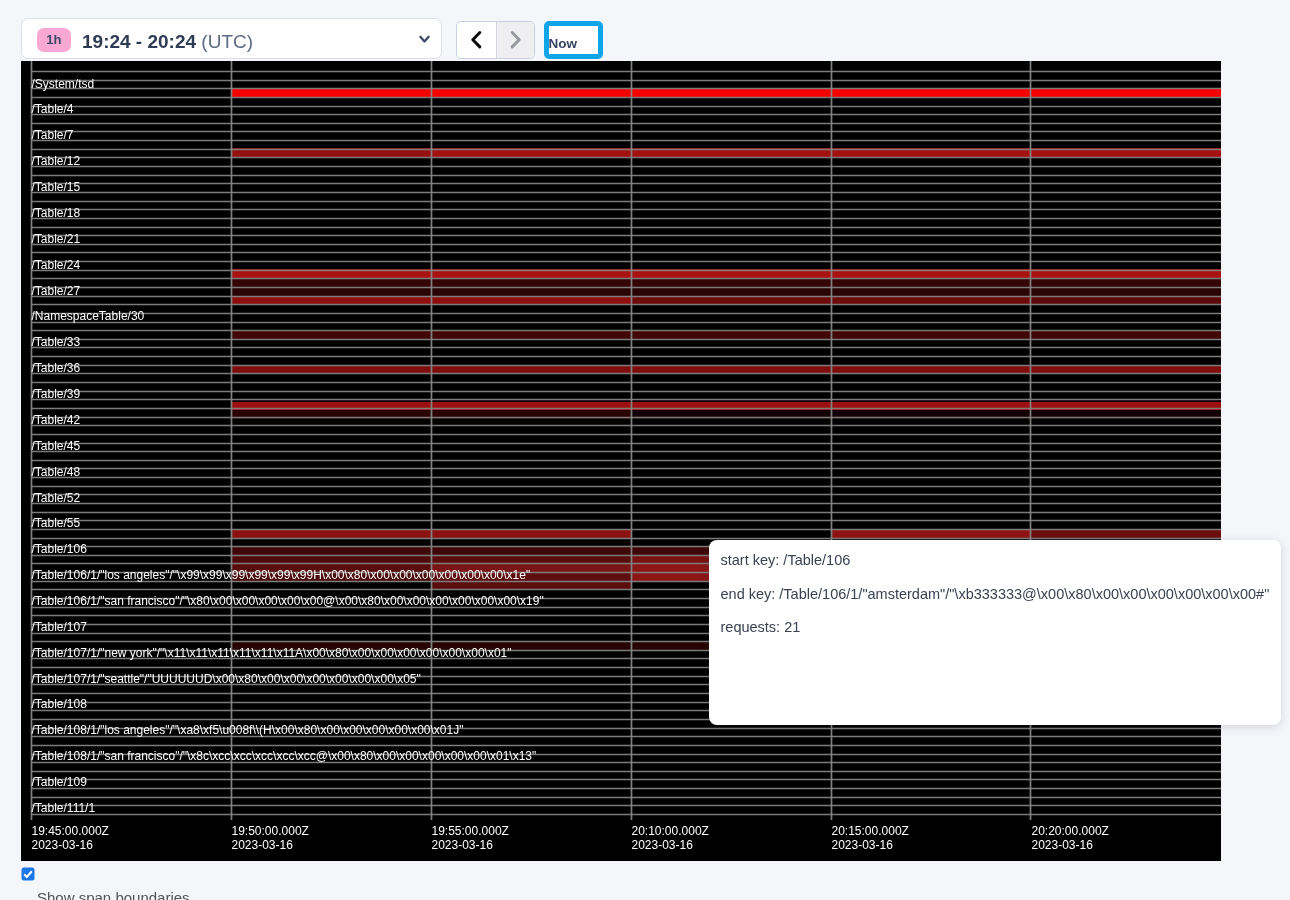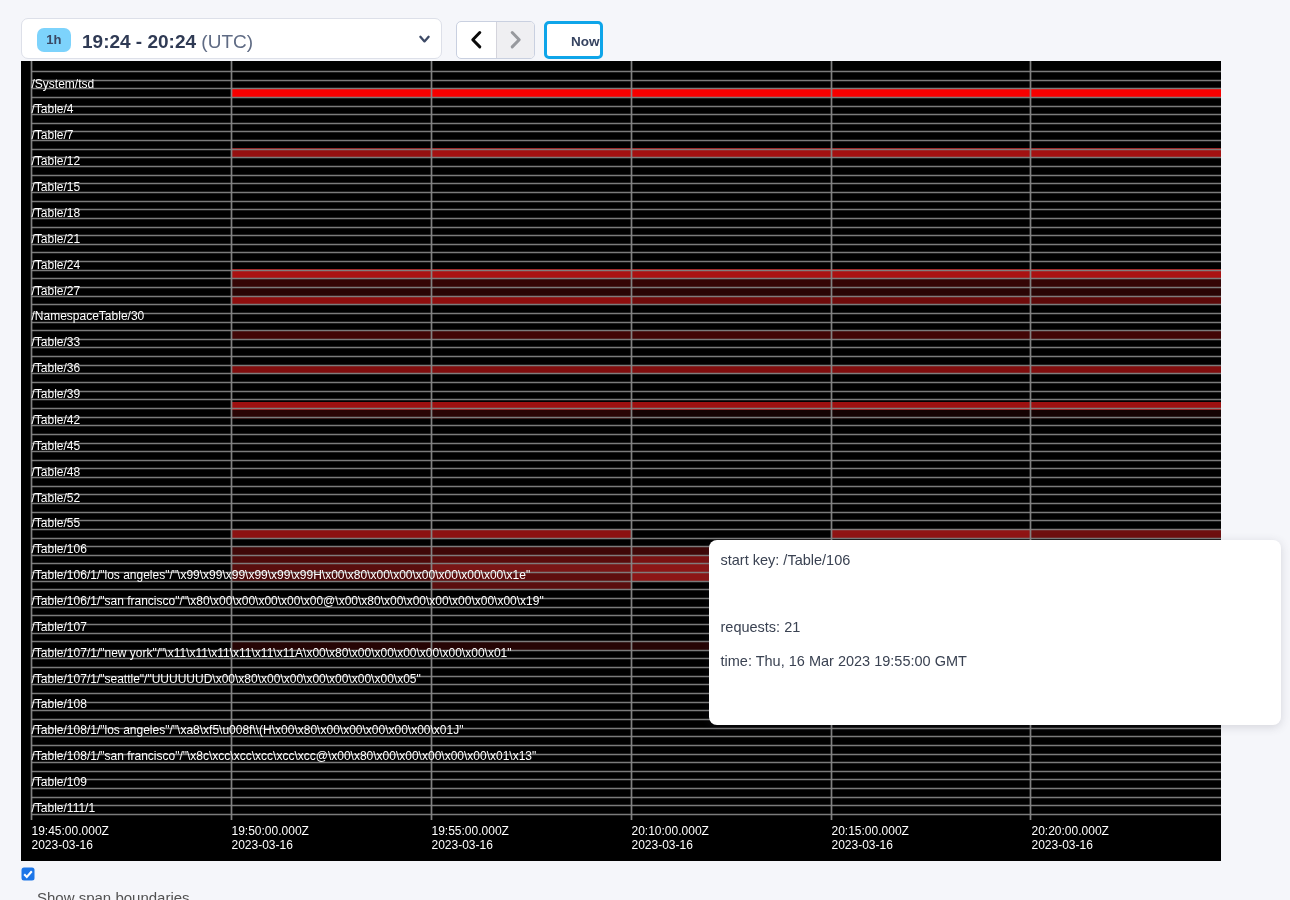--- a/index.html
+++ b/index.html
@@ -4,37 +4,37 @@
 <style>
 * { margin:0; padding:0; box-sizing:border-box; }
 html,body { width:1290px; height:900px; background:#f5f6fa; font-family:"Liberation Sans", sans-serif; position:relative; overflow:hidden; }
 .abs { position:absolute; }
 .tip { position:absolute; left:11.5px; font-size:14.5px; color:#3a4252; line-height:19px; white-space:nowrap; }
 </style>
 </head>
 <body>
 
 <div class="abs" style="left:21px;top:18px;width:421px;height:41px;background:#fff;border:1px solid #dde0e9;border-radius:7px;"></div>
-<div class="abs" style="left:36.5px;top:28px;width:34.5px;height:23.5px;background:#7dd3fc;border-radius:7px;text-align:center;font-weight:bold;font-size:13px;color:#3a4864;line-height:23.5px;">1h</div>
+<div class="abs" style="left:36.5px;top:28px;width:34.5px;height:23.5px;background:#f9a8d4;border-radius:7px;text-align:center;font-weight:bold;font-size:13px;color:#3a4864;line-height:23.5px;">1h</div>
 <div class="abs" style="left:82px;top:31px;font-size:19px;color:#2f3a54;font-weight:bold;">19:24 - 20:24 <span style="font-weight:normal;color:#5f6b84;">(UTC)</span></div>
 <svg class="abs" style="left:419px;top:35px;" width="11" height="9" viewBox="0 0 11 9">
     <polyline points="1.4,1.8 5.5,6.4 9.6,1.8" fill="none" stroke="#3d4a66" stroke-width="2.3" stroke-linecap="round" stroke-linejoin="round"></polyline>
   </svg>
 
 <div class="abs" style="left:456px;top:20.5px;width:79px;height:38.5px;border:1px solid #c9d0e0;border-radius:5px;background:#fff;overflow:hidden;">
   <div class="abs" style="left:39px;top:0;width:40px;height:38.5px;background:#efeff2;border-left:1px solid #d4d4dc;"></div>
 </div>
 <svg class="abs" style="left:467px;top:30px;" width="20" height="20" viewBox="0 0 20 20">
     <polyline points="12.8,2.5 5.8,9.7 12.8,16.9" fill="none" stroke="#0a0a0a" stroke-width="3" stroke-linecap="round" stroke-linejoin="round"></polyline>
   </svg>
 <svg class="abs" style="left:505px;top:30px;" width="20" height="20" viewBox="0 0 20 20">
     <polyline points="7.2,2.5 14.2,9.7 7.2,16.9" fill="none" stroke="#97999e" stroke-width="3" stroke-linecap="round" stroke-linejoin="round"></polyline>
   </svg>
 
-<div class="abs" style="left:543.5px;top:20.5px;width:59px;height:38.5px;background:#fff;border:3px solid #0ea5e9;border-radius:5px;text-align:right;line-height:36.5px;font-weight:bold;font-size:13.5px;"><span style="color:#364360;">Now</span></div>
+<div class="abs" style="left:543.5px;top:20.5px;width:59px;height:38.5px;background:#fff;border:5px solid #0ea5e9;border-radius:5px;text-align:left;line-height:36.5px;font-weight:bold;font-size:13.5px;"><span style="color:#364360;">Now</span></div>
 
 <div class="abs" style="left:21px;top:61px;width:1200px;height:800px;background:#e5e5e5;">
 <svg width="1200" height="800" viewBox="0 0 1200 800" style="display:block">
 <rect x="0" y="0" width="1200" height="800" fill="#000"></rect>
 <g shape-rendering="crispEdges">
 <rect x="210" y="28" width="990" height="8" fill="#f70000"></rect>
 <rect x="210" y="87" width="200" height="9" fill="#951010"></rect>
 <rect x="410" y="87" width="790" height="9" fill="#a31111"></rect>
 <rect x="210" y="208" width="990" height="9" fill="#aa1111"></rect>
 <rect x="210" y="217" width="990" height="9" fill="#350505"></rect>
@@ -201,21 +201,21 @@
 <text x="810.5" y="773.8">20:15:00.000Z</text>
 <text x="810.5" y="788.0">2023-03-16</text>
 <text x="1010.5" y="773.8">20:20:00.000Z</text>
 <text x="1010.5" y="788.0">2023-03-16</text>
 </g>
 </svg>
 </div>
 
 <div class="abs" style="left:709px;top:540px;width:571.5px;height:185px;background:#fff;border-radius:8px;box-shadow:0 2px 10px rgba(60,60,80,0.18);z-index:5;">
   <div class="tip" style="top:11px;">start key: /Table/106</div>
+  <div class="tip" style="top:44.5px;">end key: /Table/106/1/"amsterdam"/"\xb333333@\x00\x80\x00\x00\x00\x00\x00\x00#"</div>
   <div class="tip" style="top:78px;">requests: 21</div>
-  <div class="tip" style="top:111.5px;">time: Thu, 16 Mar 2023 19:55:00 GMT</div>
 </div>
 
 <svg class="abs" style="left:21px;top:867px;" width="14" height="14" viewBox="0 0 14 14">
     <rect x="0.5" y="0.5" width="13" height="13" rx="2.5" fill="#1d76e8"></rect>
     <polyline points="3.2,7.3 5.8,9.9 10.8,4.3" fill="none" stroke="#fff" stroke-width="2.1"></polyline>
   </svg>
 <div class="abs" style="left:37px;top:889px;font-size:15px;color:#515151;">Show span boundaries</div>
 
 </body></html>

